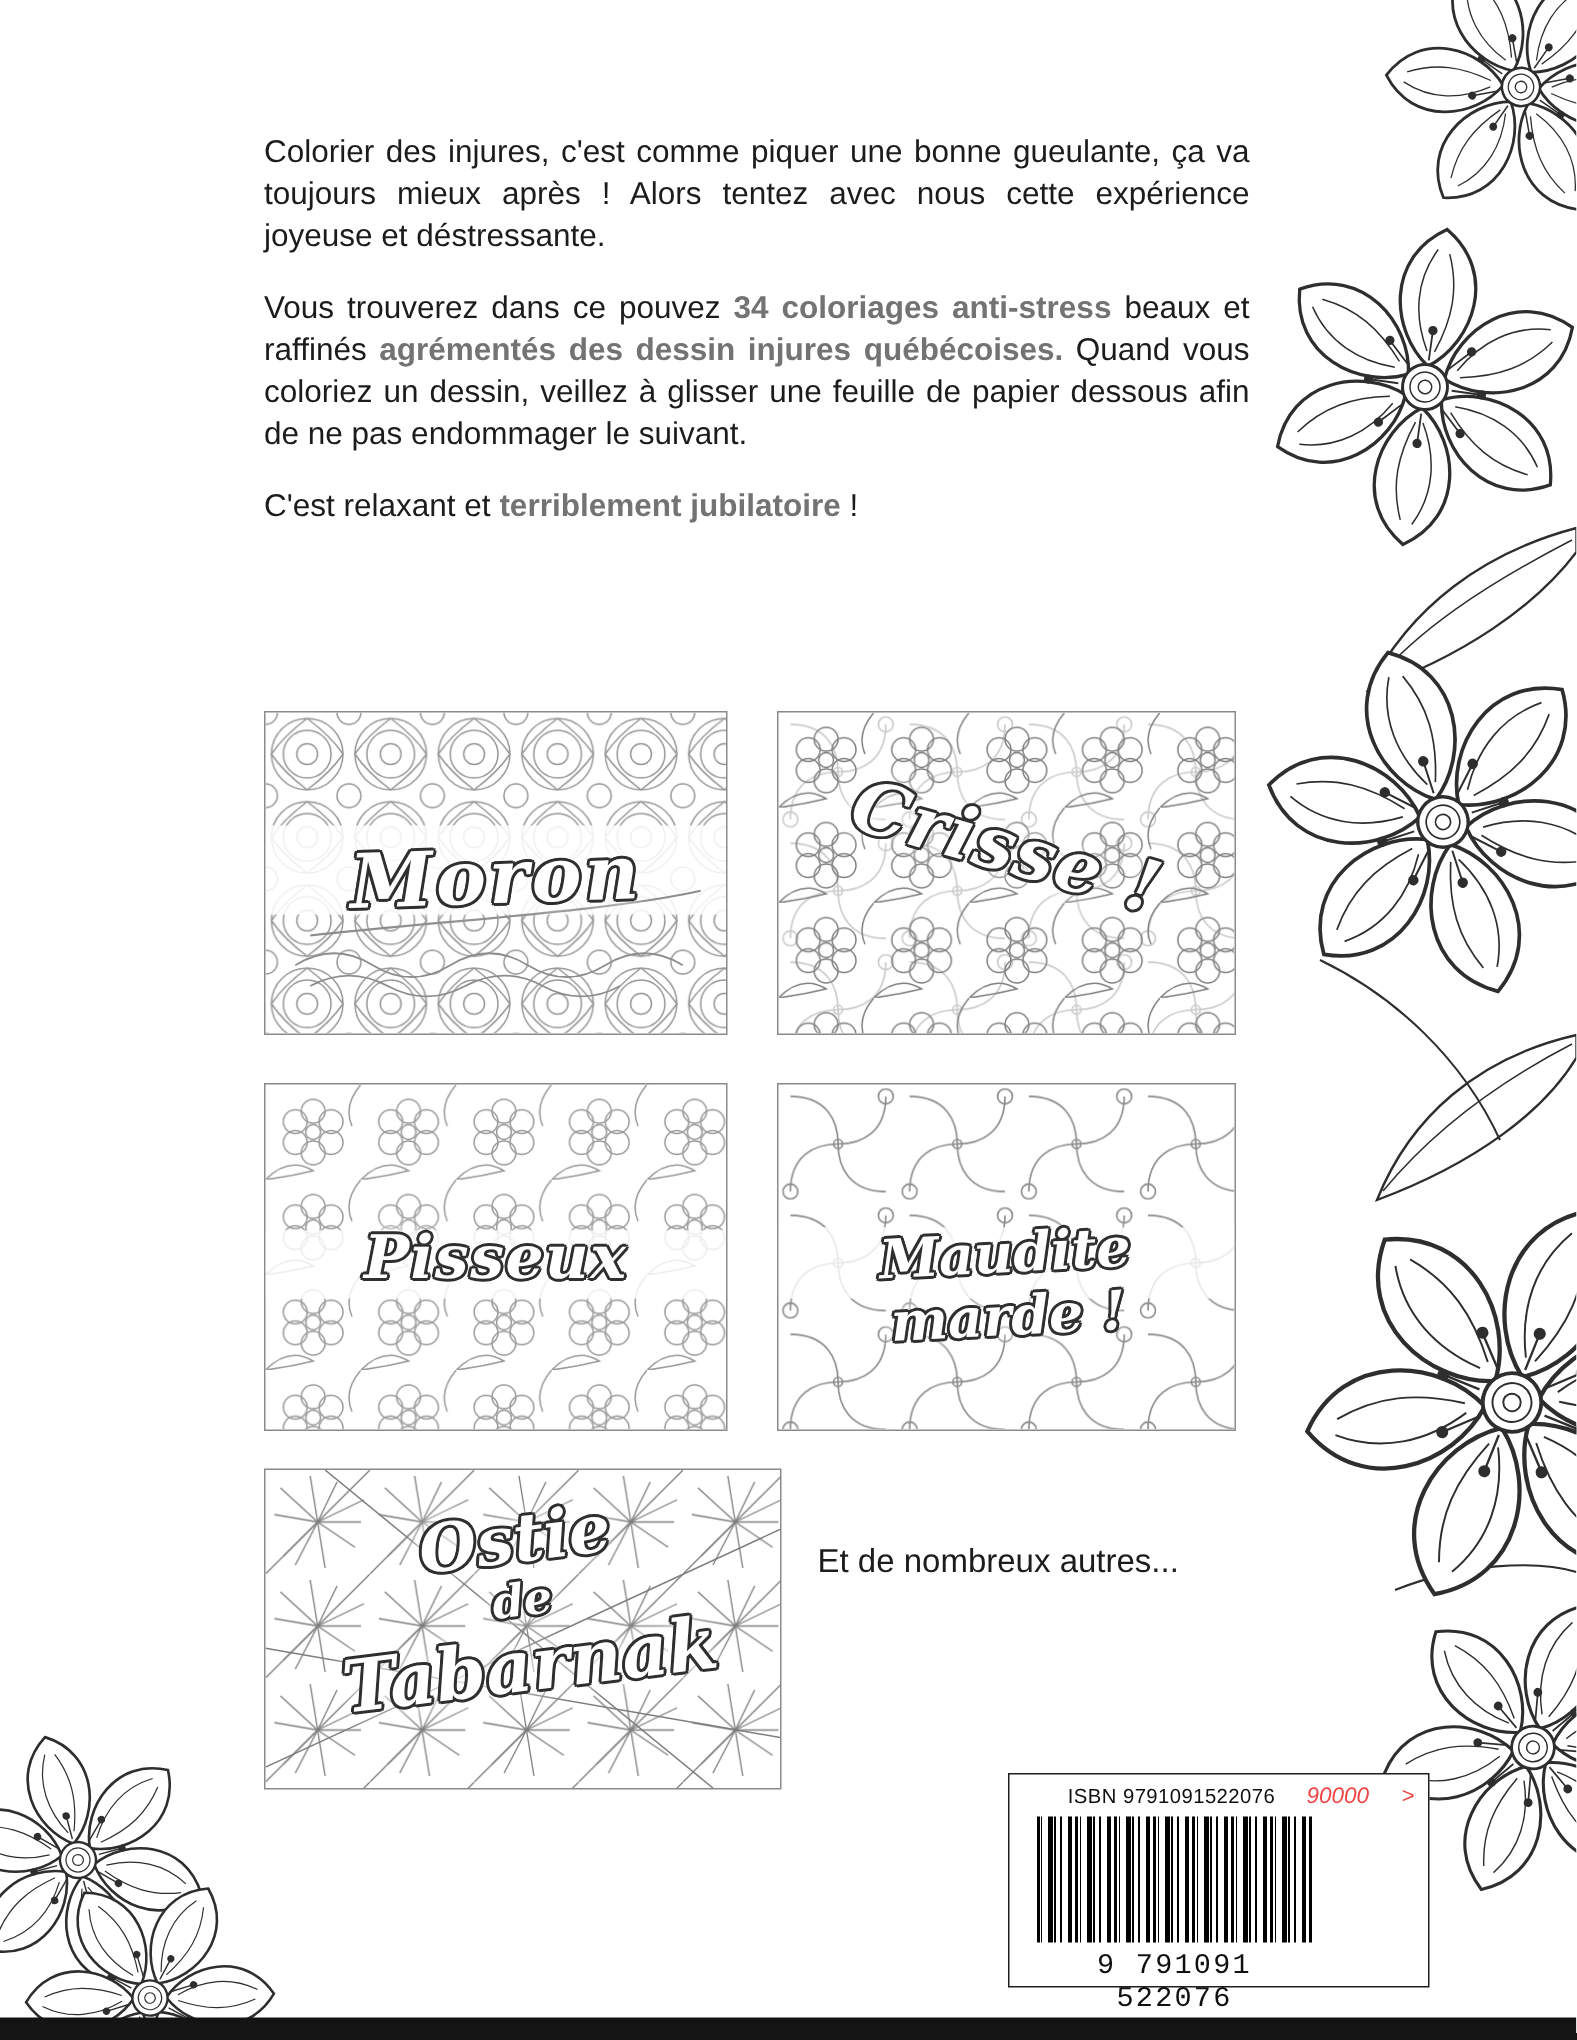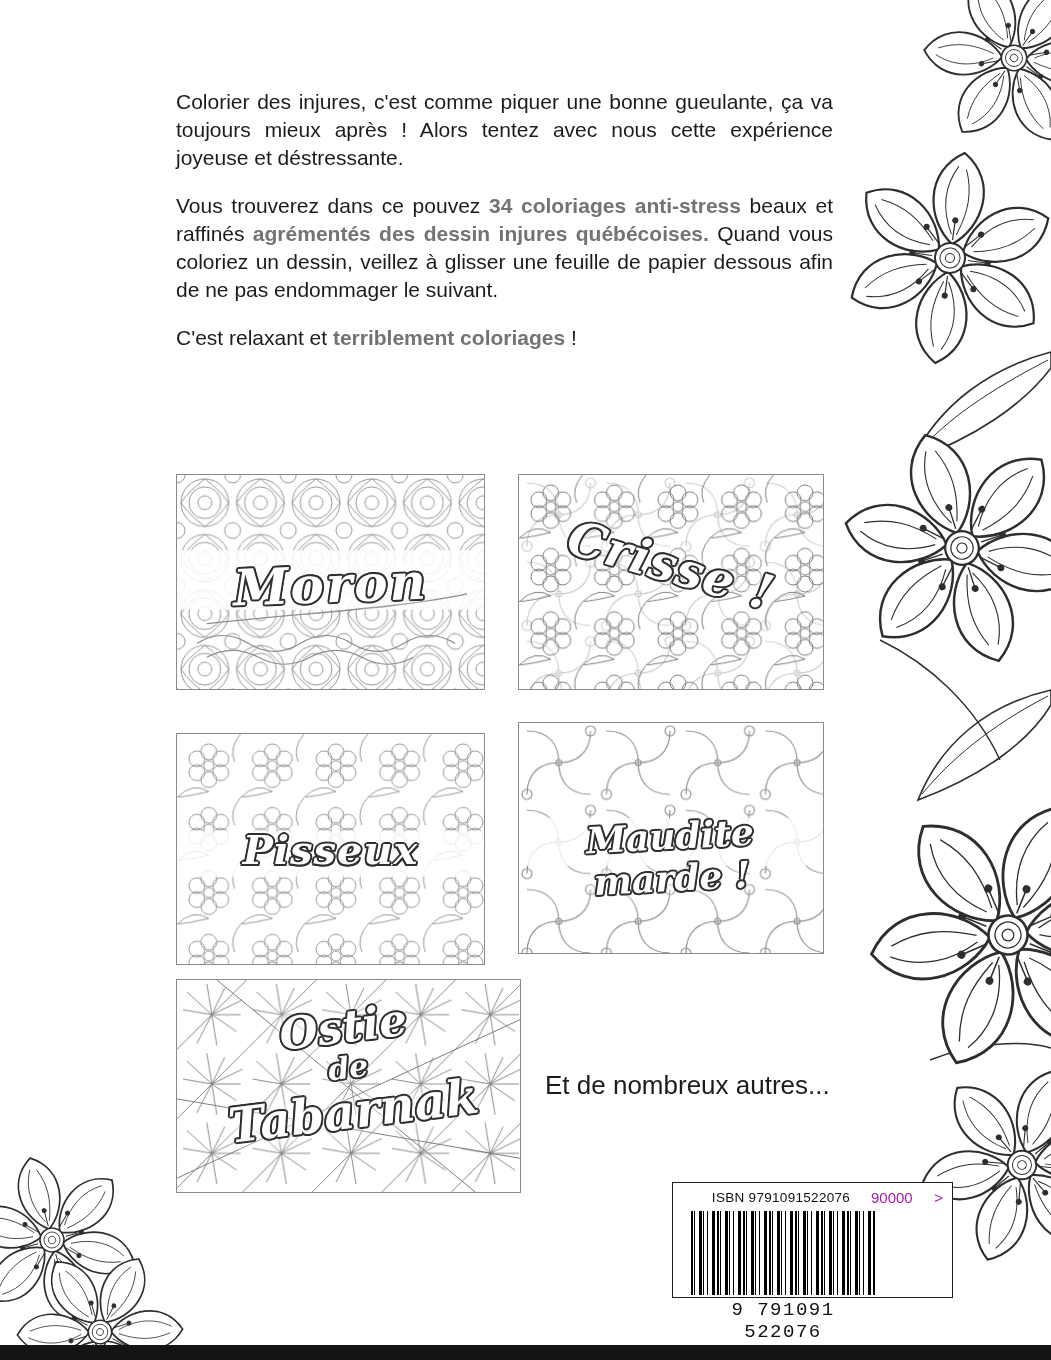--- a/index.html
+++ b/index.html
@@ -15,21 +15,21 @@
   .intro { position:absolute; left:176px; top:88px; width:657px; font-size:21px; line-height:28px; color:#1c1c1c; text-align:justify; }
   .intro p { margin-bottom:20px; }
   .intro b { font-weight:bold; color:#737373; }
   .intro p.last { text-align:left; }
 
   
   .thumb { position:absolute; background:#fff; border:1px solid #8a8a8a; overflow:hidden; }
   .thumb svg.pat { position:absolute; left:0; top:0; width:100%; height:100%; }
   .t-moron   { left:176px; top:474px;  width:309px; height:216px; }
   .t-crisse  { left:518px; top:474px;  width:306px; height:216px; }
-  .t-pisseux { left:176px; top:722px;  width:309px; height:232px;margin-top:11px; }
+  .t-pisseux { left:176px; top:722px;  width:309px; height:232px; }
   .t-maudite { left:518px; top:722px;  width:306px; height:232px; }
   .t-ostie   { left:176px; top:979px;  width:345px; height:214px; }
 
   .thumb-label {
     position:absolute; left:0; right:0; text-align:center;
     font-family:"DejaVu Serif", serif; font-style:italic; font-weight:bold;
     color:#ffffff;
     text-shadow:
       -1.5px -1.5px 0 #2f2f2f, 1.5px -1.5px 0 #2f2f2f,
       -1.5px  1.5px 0 #2f2f2f, 1.5px  1.5px 0 #2f2f2f,
@@ -38,26 +38,26 @@
   }
   .t-moron   .thumb-label { top:80px;  font-size:50px; letter-spacing:2px; transform:rotate(-2deg); }
   .t-crisse  .thumb-label { top:62px;  font-size:48px; letter-spacing:1px; transform:rotate(16deg); }
   .t-pisseux .thumb-label { top:92px;  font-size:40px; letter-spacing:1px; }
   .t-maudite .thumb-label { top:92px;  font-size:36px; transform:rotate(-3deg); }
   .t-ostie   .thumb-label { top:22px;  transform:rotate(-7deg); }
   .o-line  { display:block; line-height:1.12; font-size:44px; }
   .o-small { font-size:30px; }
   .o-big   { font-size:48px; }
 
-  .more { position:absolute; left:545px; top:1070px; font-size:26px; color:#1c1c1c; }
+  .more { position:absolute; left:545px; top:1028px; font-size:22px; color:#1c1c1c; }
 
   
-  .barcode-box { position:absolute; left:672px; top:1182px; width:281px; height:116px; background:#fff; border:1.5px solid #1e1e1e; }
+  .barcode-box { position:absolute; left:672px; top:1182px; width:281px; height:143px; background:#fff; border:1.5px solid #1e1e1e; }
   .isbn-top { position:absolute; left:12px; top:7px; width:192px; text-align:center; font-size:13.5px; color:#101010; letter-spacing:0.3px; }
-  .price { position:absolute; right:9px; top:6px; width:72px; display:flex; justify-content:space-between; font-size:15px; color:#a21caf; }
+  .price { position:absolute; right:9px; top:6px; width:72px; display:flex; justify-content:space-between; font-size:15px; color:#ef4444;font-style:italic; }
   .bars { position:absolute; left:18px; top:28px; width:184px; height:84px;
     background:repeating-linear-gradient(90deg,
       #000 0 2px,  #fff 2px 3px,  #000 3px 4px,  #fff 4px 8px,
       #000 8px 11px,#fff 11px 12px,#000 12px 13px,#fff 13px 16px,
       #000 16px 17px,#fff 17px 21px,#000 21px 24px,#fff 24px 26px);
   }
   .digits { position:absolute; left:18px; top:116px; width:184px; text-align:center;
     font-family:"Liberation Mono", monospace; font-size:19px; letter-spacing:1.5px; color:#101010; }
 
   .bottom-bar { position:absolute; left:0; right:0; bottom:0; height:15px; background:#141414; }
@@ -173,21 +173,21 @@
     <use href="#flowerG" transform="translate(1022,1165) rotate(-40) scale(0.95)"></use>
     <use href="#flowerG" transform="translate(52,1240) rotate(-15) scale(0.8)"></use>
     <use href="#flowerG" transform="translate(100,1332) rotate(28) scale(0.78)"></use>
   </svg>
 
   <main class="content">
 
     <section class="intro">
       <p>Colorier des injures, c'est comme piquer une bonne gueulante, ça va toujours mieux après ! Alors tentez avec nous cette expérience joyeuse et déstressante.</p>
       <p><span>Vous trouverez dans ce pouvez </span><b>34 coloriages anti-stress</b><span> beaux et raffinés </span><b>agrémentés des dessin injures québécoises.</b><span> Quand vous coloriez un dessin, veillez à glisser une feuille de papier dessous afin de ne pas endommager le suivant.</span></p>
-      <p class="last"><span>C'est relaxant et </span><b>terriblement coloriages</b><span> !</span></p>
+      <p class="last"><span>C'est relaxant et </span><b>terriblement jubilatoire</b><span> !</span></p>
     </section>
 
     <figure class="thumb t-moron">
       <svg class="pat" viewBox="0 0 309 216" preserveAspectRatio="none">
         <rect width="309" height="216" fill="url(#pat-lace)"></rect>
         <rect x="0" y="76" width="309" height="60" fill="rgba(255,255,255,0.85)"></rect>
         <path d="M30,150 C120,140 230,134 292,120" fill="none" stroke="#8d8d8d" stroke-width="1.4"></path>
         <path d="M20,170 q26,-16 52,0 t52,0 t52,0 t52,0 t52,0" fill="none" stroke="#8d8d8d" stroke-width="1.2"></path>
         <path d="M30,184 q26,-14 52,0 t52,0 t52,0 t52,0" fill="none" stroke="#8d8d8d" stroke-width="1.2"></path>
       </svg>

